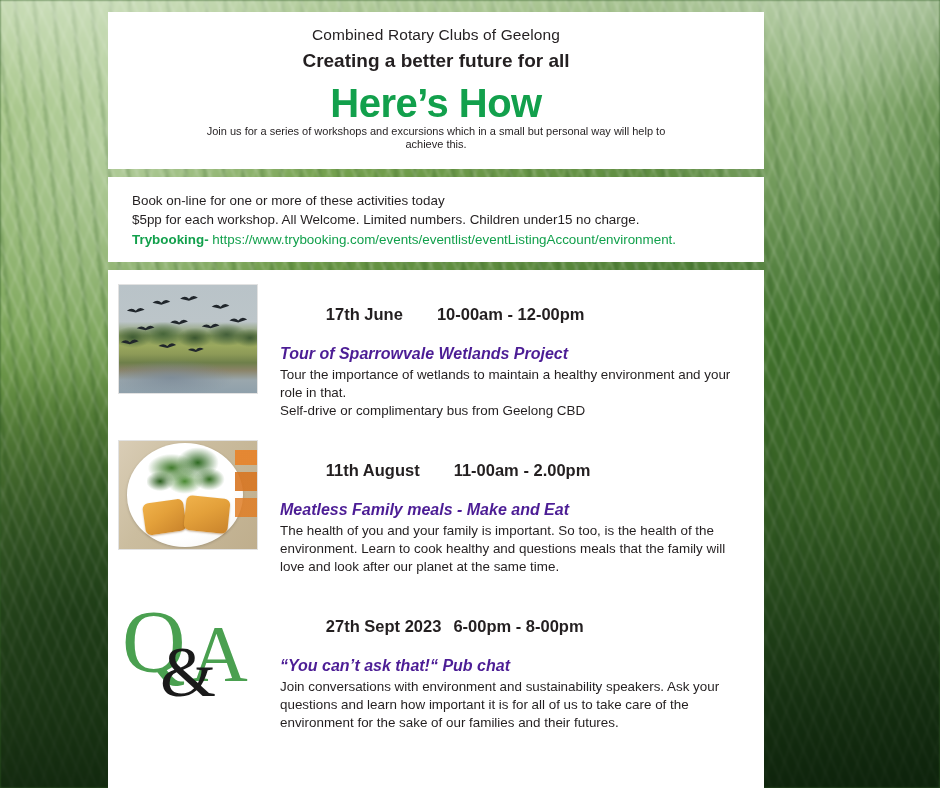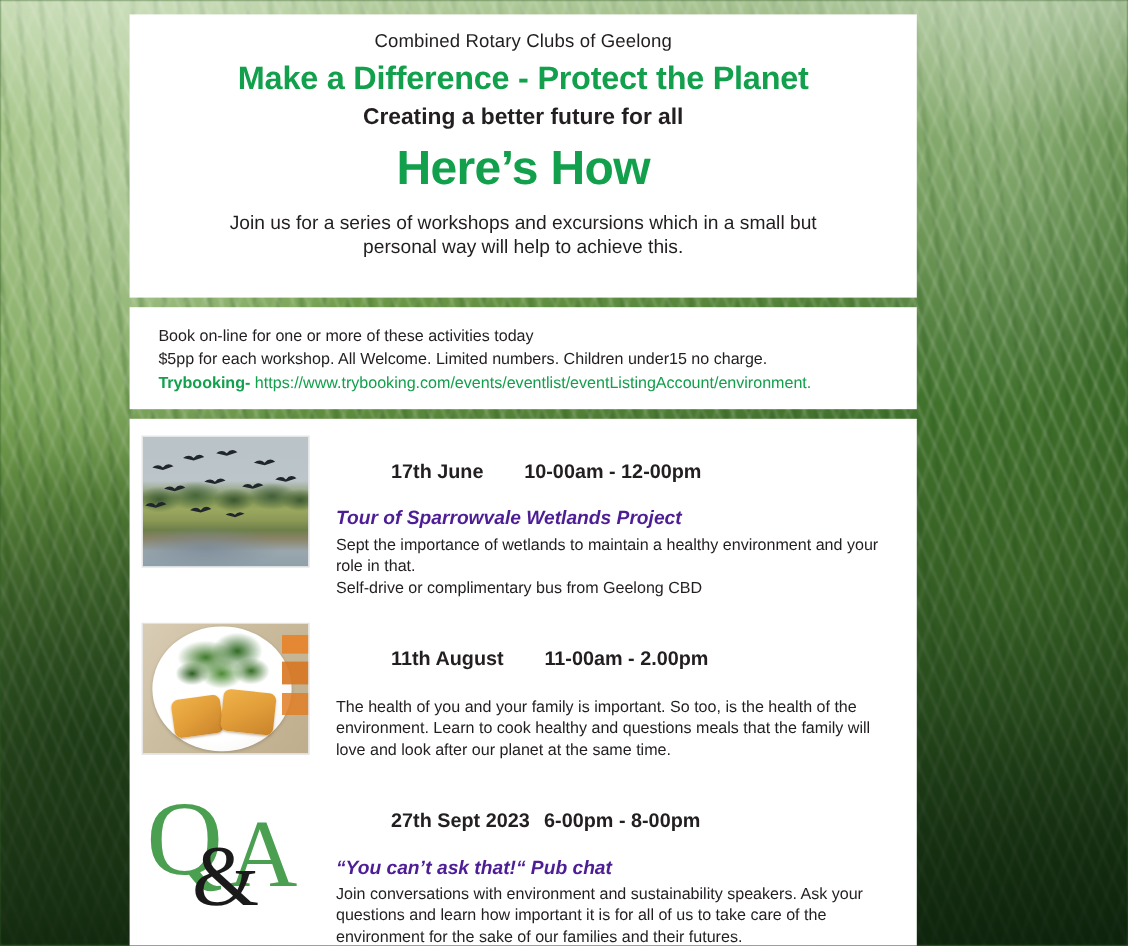--- a/index.html
+++ b/index.html
@@ -99,25 +99,25 @@
     font-weight: bold;
   }
   .hero {
     font-size: 40px;
     font-weight: bold;
     color: #12a04c;
     letter-spacing: -.5px;
     line-height: 1.05;
   }
   .intro {
-    font-size: 16px;
+    font-size: 11px;
     color: #231f20;
     line-height: 1.22;
     max-width: 490px;
-    margin: 16px auto;
+    margin: 1px auto;
   }
 
   
   #booking-panel {
     padding: 14px 24px 13px;
     text-align: left;
   }
   .book-line {
     font-size: 13.4px;
     color: #231f20;
@@ -252,21 +252,20 @@
 </style>
 </head>
 <body>
 
 <div id="bg-photo"></div>
 
 <div id="poster">
 
   <div class="panel" id="header-panel">
     <div class="org-line">Combined Rotary Clubs of Geelong</div>
-    <div class="headline">Make a Difference - Protect the Planet</div>
     <div class="subhead">Creating a better future for all</div>
     <div class="hero">Here’s How</div>
     <div class="intro">Join us for a series of workshops and excursions which in a small but personal way will help to achieve this.</div>
   </div>
 
   <div class="gap"></div>
 
   <div class="panel" id="booking-panel">
     <div class="book-line">Book on-line for one or more of these activities today</div>
     <div class="book-line">$5pp for each workshop.  All Welcome.  Limited numbers. Children under15 no charge.</div>
@@ -297,39 +296,40 @@
             <path d="M40 62 q5 -4 9 0 q4 -5 9 -1 l-9 3 z"></path>
             <path d="M70 66 q4 -3 8 0 q3 -4 8 -1 l-8 3 z"></path>
           </g>
         </svg>
       </div>
       <div class="etext">
         <div class="erow1">
           <span>17th June</span><span class="etime">10-00am - 12-00pm</span>
         </div>
         <div class="etitle">Tour of Sparrowvale Wetlands Project</div>
-        <div class="edesc" style="white-space:pre-line">Sept the importance of wetlands to maintain a healthy environment and your role in that.
+        <div class="edesc" style="white-space:pre-line">Tour the importance of wetlands to maintain a healthy environment and your role in that.
 Self-drive or complimentary bus from Geelong CBD</div>
       </div>
     </div>
 
     <div class="event">
       <div class="thumb">
         <div class="photo-meal">
           <div class="plate"></div>
           <div class="greens"></div>
           <div class="fritter-a"></div>
           <div class="fritter-b"></div>
           <div class="carrots"></div>
         </div>
       </div>
       <div class="etext">
         <div class="erow1">
           <span>11th August</span><span class="etime">11-00am - 2.00pm</span>
         </div>
+        <div class="etitle">Meatless Family meals - Make and Eat</div>
         <div class="edesc">The health of you and your family is important. So too, is the health of the environment. Learn to cook healthy and questions meals that the family will love and look after our planet at the same time.</div>
       </div>
     </div>
 
     <div class="event">
       <div class="thumb noframe">
         <div class="qa">
           <span class="q">Q</span>
           <span class="a">A</span>
           <span class="amp">&amp;</span>

